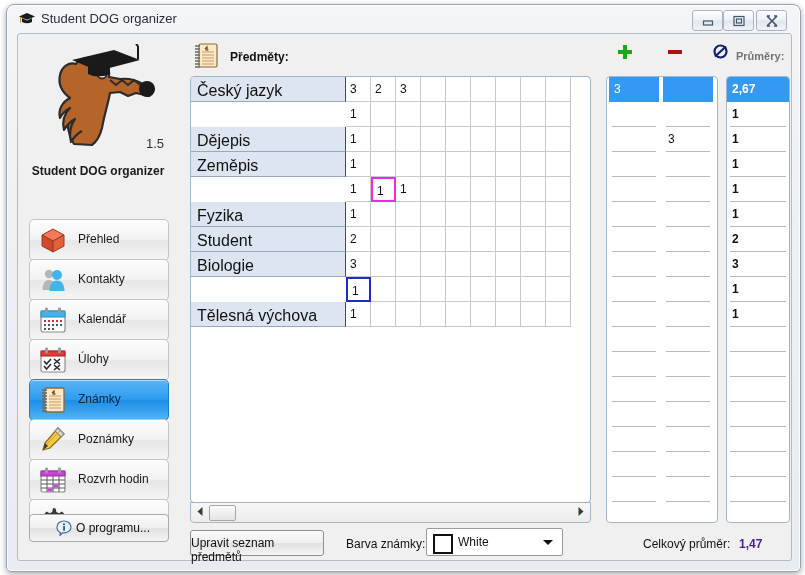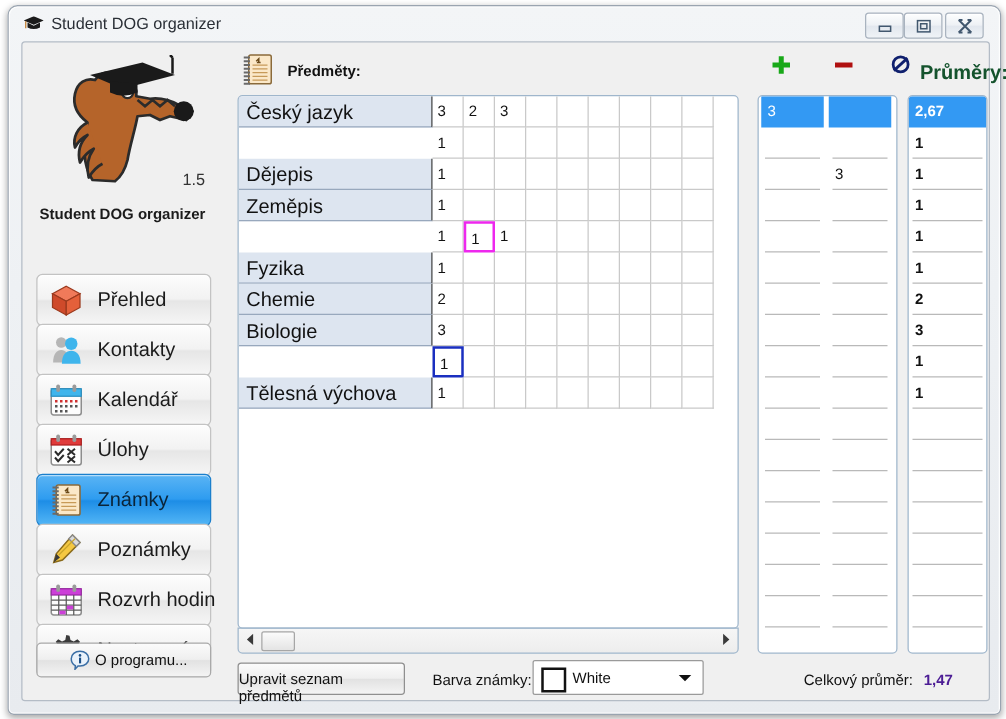--- a/index.html
+++ b/index.html
@@ -38,21 +38,21 @@
             font-size:12px;font-weight:bold;color:#1b1b1b;}
 
   .nav-btn{position:absolute;left:11px;width:138px;height:40px;border-radius:5px;
            background:linear-gradient(180deg,#fdfdfd 0%,#f2f2f2 48%,#e6e6e6 52%,#f6f6f6 100%);
            border:1px solid #c3c3c3;cursor:pointer;
            box-shadow:0 1px 0 rgba(255,255,255,.9) inset;}
   .nav-btn.sel{background:linear-gradient(180deg,#5ab4f4 0%,#2e9cf0 48%,#1d8de6 52%,#53b6f6 100%);
                border:1px solid #1b7fcc;
                box-shadow:0 1px 0 rgba(255,255,255,.55) inset;}
   .nav-ico{position:absolute;left:8px;top:5px;width:30px;height:30px;}
-  .nav-lbl{position:absolute;left:48px;top:12px;font-size:16px;color:#1a1a1a;white-space:nowrap;}
+  .nav-lbl{position:absolute;left:48px;top:12px;font-size:12px;color:#1a1a1a;white-space:nowrap;}
   .nav-btn.sel .nav-lbl{color:#0b2438;}
 
   #about-btn{position:absolute;left:11px;top:480px;width:138px;height:26px;border-radius:4px;
              background:linear-gradient(180deg,#fbfbfb 0%,#efefef 48%,#e2e2e2 52%,#f4f4f4 100%);
              border:1px solid #a9a9a9;cursor:pointer;}
   #about-lbl{position:absolute;left:46px;top:6px;font-size:12px;}
   #about-ico{position:absolute;left:26px;top:5px;width:16px;height:16px;}
 
   
   #main{position:absolute;left:160px;top:0;right:0;bottom:0;}
@@ -79,21 +79,21 @@
            border:1px solid #9fb6cc;border-radius:0 0 4px 4px;}
   #hs-thumb{position:absolute;left:18px;top:2px;width:25px;height:14px;
             background:linear-gradient(180deg,#fbfbfb,#e4e4e4);border:1px solid #a6a6a6;
             border-radius:2px;cursor:pointer;}
   .hs-arrow{position:absolute;top:0;width:17px;height:17px;cursor:pointer;}
 
   
   #plus-btn{position:absolute;left:437px;top:8px;width:20px;height:20px;cursor:pointer;}
   #minus-btn{position:absolute;left:487px;top:8px;width:20px;height:20px;cursor:pointer;}
   #avg-ico{position:absolute;left:534px;top:9px;width:17px;height:17px;}
-  #avg-hdr{position:absolute;left:558px;top:16px;font-size:16px;font-weight:bold;color:#14532d;}
+  #avg-hdr{position:absolute;left:558px;top:16px;font-size:11px;font-weight:bold;color:#737373;}
 
   
   #marks-panel{position:absolute;left:428px;top:42px;width:110px;height:445px;
                background:#ffffff;border:1px solid #9fb6cc;border-radius:4px;overflow:hidden;}
   
   #avgs-panel{position:absolute;left:548px;top:42px;width:62px;height:445px;
               background:#ffffff;border:1px solid #9fb6cc;border-radius:4px;overflow:hidden;}
 
   .mrow{position:absolute;left:0;width:100%;height:25px;}
   .mcell{position:absolute;top:0;width:50px;height:100%;box-sizing:border-box;}
@@ -454,21 +454,21 @@
             <div class="gcell" style="left: 205px;"></div>
             <div class="gcell" style="left: 230px;"></div>
             <div class="gcell" style="left: 255px;"></div>
             <div class="gcell" style="left: 280px;"></div>
             <div class="gcell" style="left: 305px;"></div>
             <div class="gcell" style="left: 330px;"></div>
             <div class="gcell" style="left: 355px;"></div>
           </div>
           <div class="grow" style="top: 150px;">
             <div class="gname">
-              <span>Chemie</span>
+              <span>Student</span>
             </div>
             <div class="gcell" style="left: 155px;">
               <span>2</span>
             </div>
             <div class="gcell" style="left: 180px;"></div>
             <div class="gcell" style="left: 205px;"></div>
             <div class="gcell" style="left: 230px;"></div>
             <div class="gcell" style="left: 255px;"></div>
             <div class="gcell" style="left: 280px;"></div>
             <div class="gcell" style="left: 305px;"></div>

